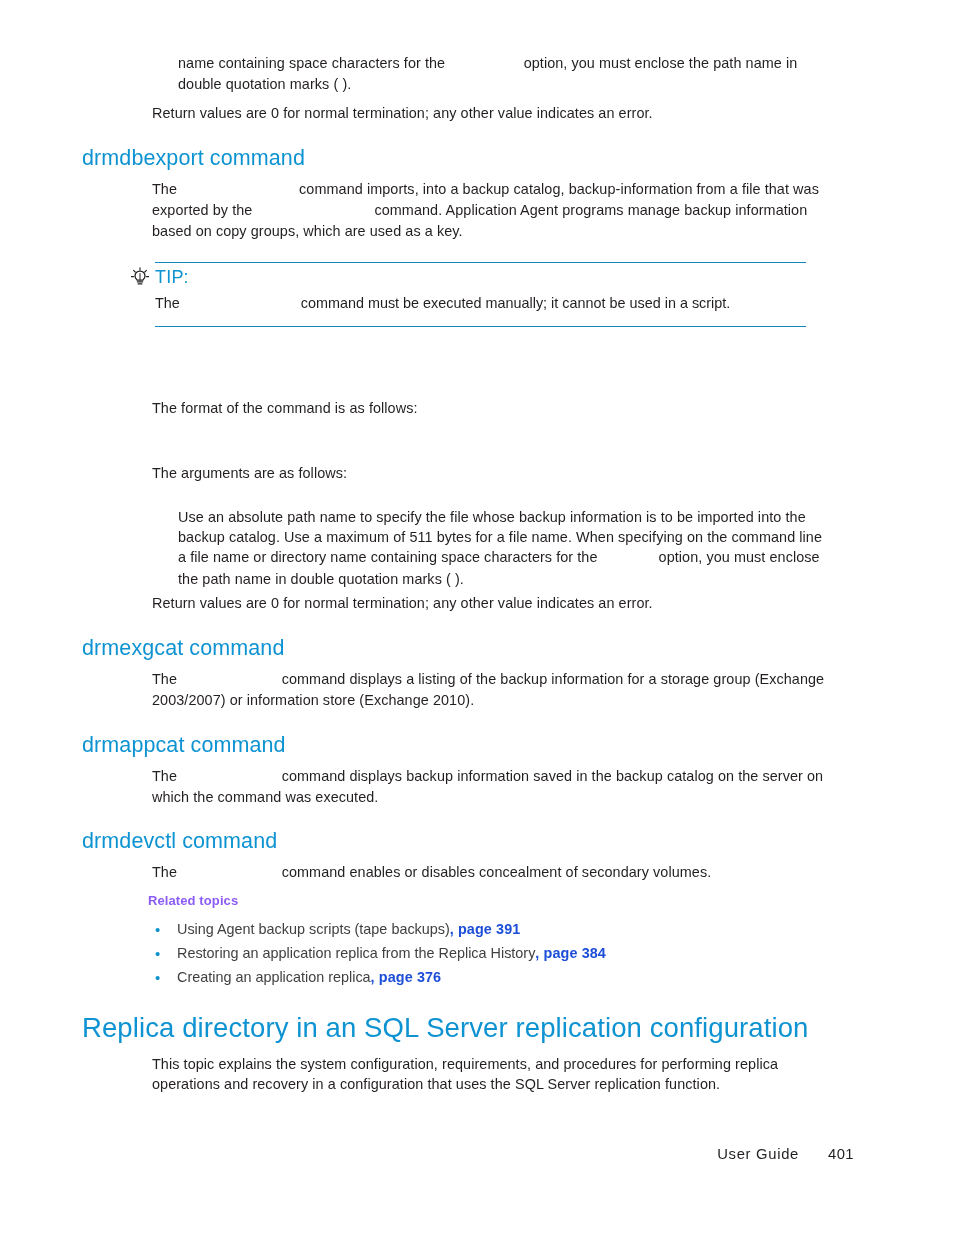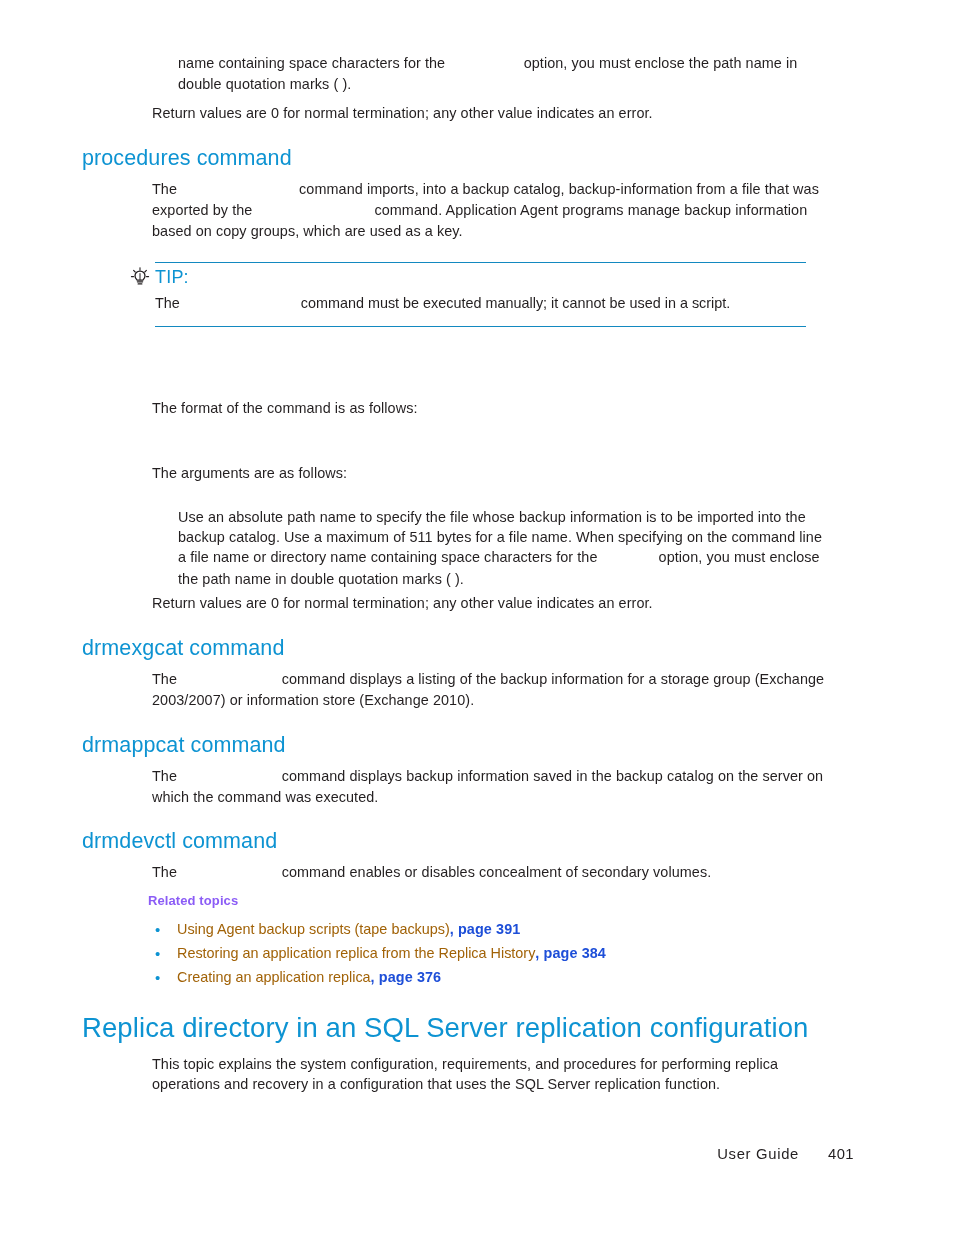--- a/index.html
+++ b/index.html
@@ -148,21 +148,21 @@
     font-size: 15px;
     line-height: 20px;
   }
   .rel-text {
     position: absolute;
     left: 25px;
     top: 0;
     white-space: nowrap;
   }
   .rel-link {
-    color: #a16207;
+    color: #404040;
     text-decoration: none;
   }
   .rel-page {
     color: #1d4ed8;
     font-weight: bold;
     letter-spacing: 0.1px;
   }
 
   
   .footer {
@@ -193,21 +193,21 @@
 <body>
 
 <div class="page">
 
   <div class="para lvl2" style="top:53px;">
     <span>name containing space characters for the</span><span class="code-gap">&nbsp;-xxxxxx&nbsp;</span><span>option, you must enclose the path name in double quotation marks (  ).</span>
   </div>
 
   <div class="para lvl1" style="top:103px;">Return values are 0 for normal termination; any other value indicates an error.</div>
 
-  <div class="h2" style="top:145px;">procedures command</div>
+  <div class="h2" style="top:145px;">drmdbexport command</div>
 
   <div class="para lvl1" style="top:179px;">
     <span>The</span><span class="code-gap">&nbsp;drmdbimport&nbsp;&nbsp;</span><span>command imports, into a backup catalog, backup-information from a file that was exported by the</span><span class="code-gap">&nbsp;drmdbexport&nbsp;&nbsp;</span><span>command. Application Agent programs manage backup information based on copy groups, which are used as a key.</span>
   </div>
 
   <div class="tip-box">
     <div class="tip-rule"></div>
     <div class="tip-head">
       <svg class="bulb-icon" viewBox="0 0 20 20">
         <g stroke="#231f20" stroke-width="1.1" stroke-linecap="round" fill="none">

